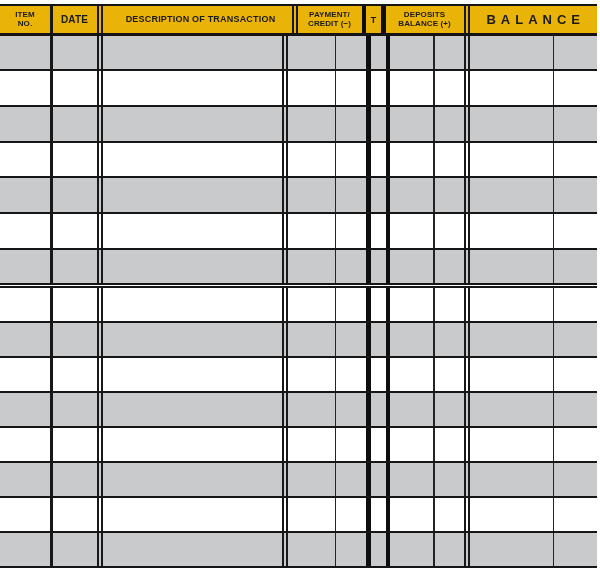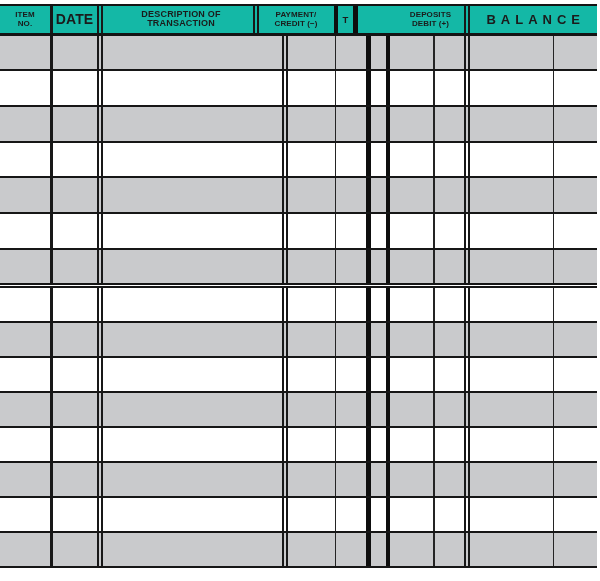--- a/index.html
+++ b/index.html
@@ -18,35 +18,35 @@
     left: 0;
     width: 597px;
     border-top: 2.5px solid #141414;
   }
   
   .header-row {
     display: flex;
     align-items: stretch;
     height: 29.5px;
     border-bottom: 3px solid #141414;
-    background: #14b8a6;
+    background: #eab308;
   }
   .hcell {
     display: flex;
     flex-direction: column;
     justify-content: center;
     align-items: center;
     text-align: center;
     font-weight: bold;
     color: #1b1b1b;
     line-height: 9.5px;
     font-size: 8px;
     letter-spacing: 0.1px;
   }
-  .hcell.single-line { font-size: 14px; }
+  .hcell.single-line { font-size: 10px; }
   .hcell.desc-h { font-size: 9px; letter-spacing: 0.2px; }
   .hcell.t-h { font-size: 9.5px; }
   .hcell.balance-h {
     font-size: 13px;
     letter-spacing: 5px;
     padding-left: 5px; 
     line-height: 13px;
   }
   
   .row {
@@ -68,22 +68,22 @@
   .c-date  { width: 44px; }
   .c-desc  { flex: 1; padding-left: 7px; }
   .c-pay-d { width: 47px; }
   .c-pay-c { width: 30px; }
   .c-t     { width: 15px; }
   .c-dep-d { width: 43px; }
   .c-dep-c { width: 29px; }
   .c-bal-d { width: 83px; }
   .c-bal-c { width: 43px; }
   
-  .c-pay-h { width: 75px; }
-  .c-dep-h { width: 66px; margin-left: 40px; }
+  .c-pay-h { width: 64px; }
+  .c-dep-h { width: 78px; }
   .c-bal-h { width: 127.5px; }
   
   .vd { height: 100%; flex: none; }
   .vd.single { width: 2.5px; background: #181818; }
   .vd.thin   { width: 1.5px; background: #242424; }
   .vd.heavy  { width: 4.5px; background: #0e0e0e; }
   .vd.dbl {
     width: 6px;
     background: transparent;
     border-left: 2px solid #181818;
@@ -108,21 +108,21 @@
       <div class="vd dbl"></div>
       <div class="hcell c-pay-h">
         <span>PAYMENT/</span>
         <span>CREDIT (−)</span>
       </div>
       <div class="vd heavy"></div>
       <div class="hcell t-h c-t">T</div>
       <div class="vd heavy"></div>
       <div class="hcell c-dep-h">
         <span>DEPOSITS</span>
-        <span>DEBIT (+)</span>
+        <span>BALANCE (+)</span>
       </div>
       <div class="vd dbl"></div>
       <div class="hcell balance-h c-bal-h">BALANCE</div>
     </div>
 
     <div>
         <div class="row h-a" style="background: rgb(201, 202, 204);">
     <div class="cell c-item"></div>
     <div class="vd single"></div>
     <div class="cell c-date"></div>

